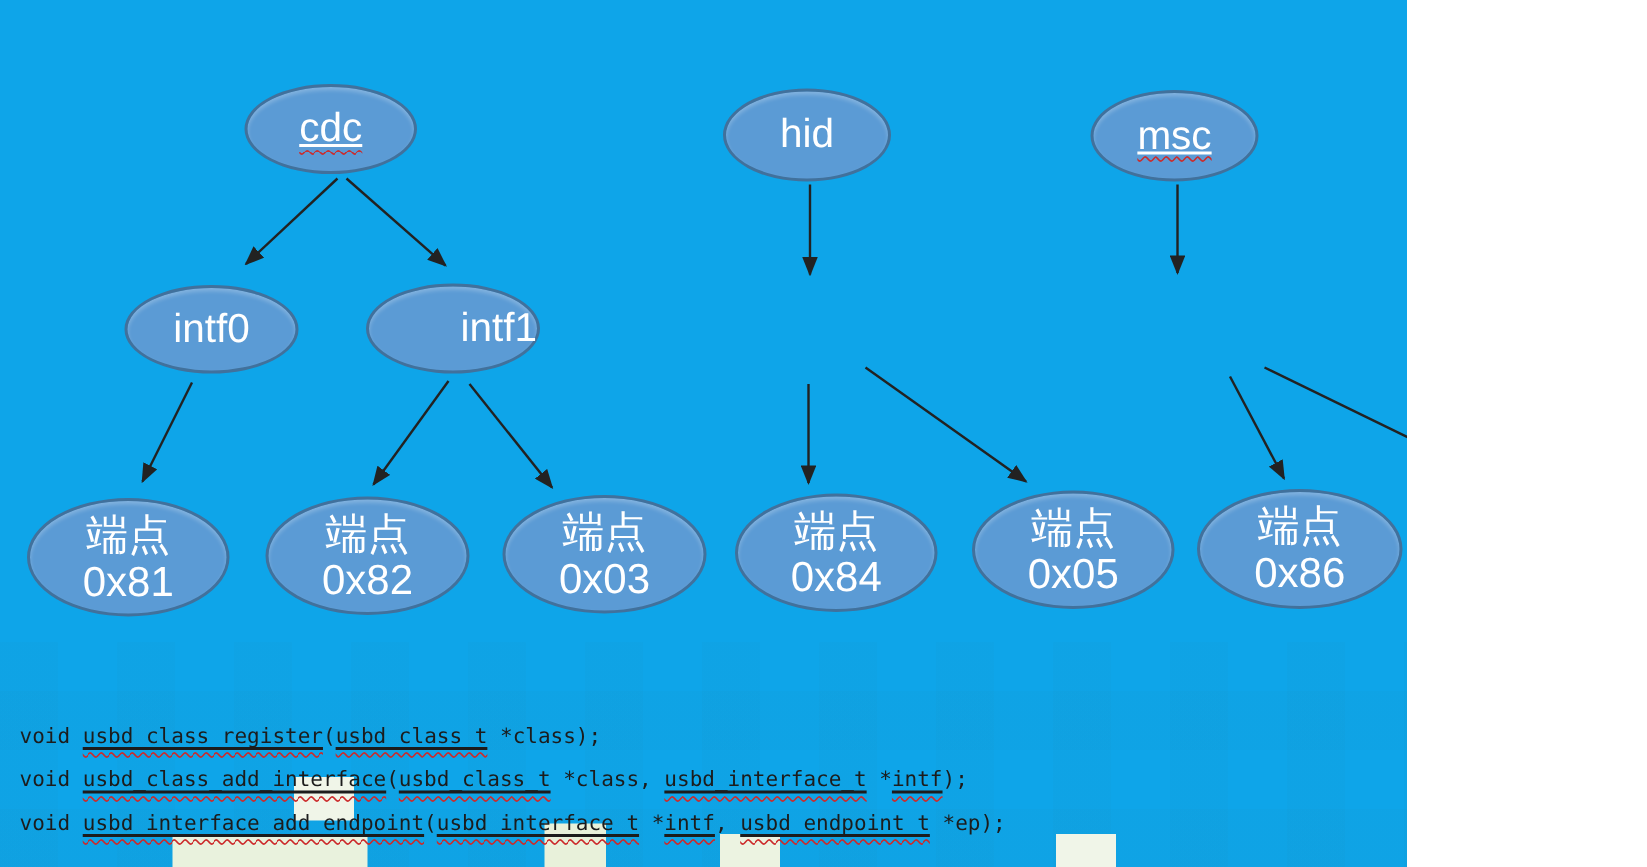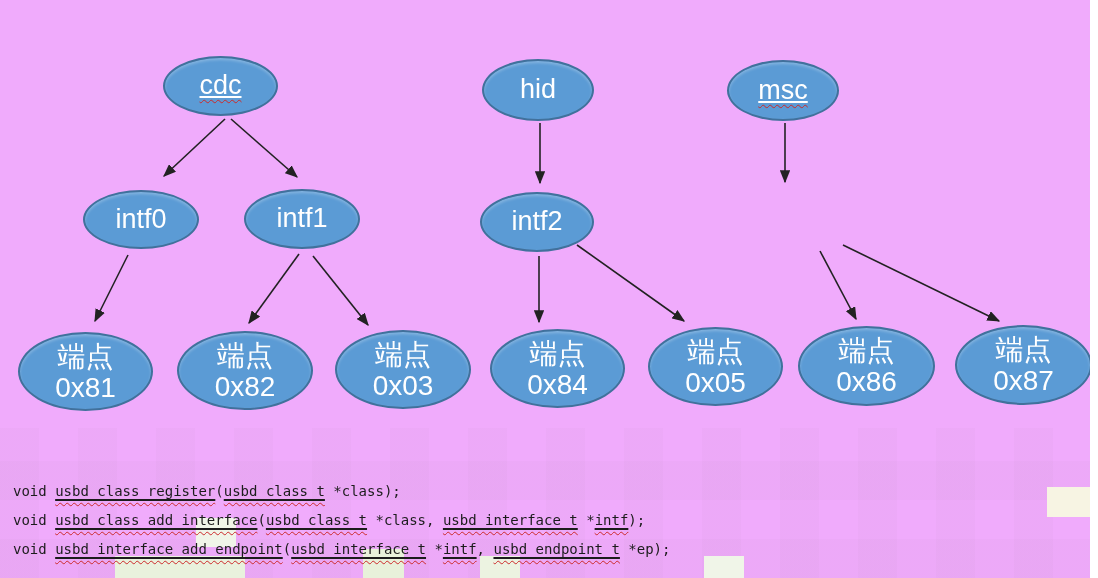--- a/index.html
+++ b/index.html
@@ -1,17 +1,17 @@
 <!DOCTYPE html>
 <html style="--node-fill: #5b9bd5; --node-border: #41719c; --node-text: #ffffff; --arrow: #222222; --spell-squiggle: #cc2a2a; --code-text: #1c1c1c;"><head>
 <meta charset="utf-8">
 <style>
   html,body{margin:0;padding:0;background:#fff;}
   .stage{
-    position:relative;width:1090px;height:578px;background:#f0abfc;
+    position:relative;width:938px;height:578px;background:#0ea5e9;
     overflow:hidden;font-family:"Liberation Sans",sans-serif;
   }
   
   .bg-strip{
     position:absolute;left:0;top:428px;width:1098px;height:150px;
     background:
       repeating-linear-gradient(90deg, rgba(60,70,40,0.018) 0 39px, rgba(0,0,0,0) 39px 78px),
       repeating-linear-gradient(0deg, rgba(60,70,40,0.018) 0 39px, rgba(0,0,0,0) 39px 78px);
   }
   .tile{position:absolute;}
@@ -70,25 +70,22 @@
   <div class="node" style="left:727px;top:60px;width:112px;height:61px;">
     <span class="sq"><span class="ul">msc</span></span>
   </div>
   <div class="node" style="left:482px;top:59px;width:112px;height:62px;">
     <span>hid</span>
   </div>
 
   <div class="node" style="left:83px;top:190px;width:116px;height:59px;">
     <span>intf0</span>
   </div>
-  <div class="node" style="left:244px;top:189px;width:116px;height:60px;">
+  <div class="node" style="left:244px;top:189px;width:116px;height:60px;align-items:flex-end;">
     <span>intf1</span>
-  </div>
-  <div class="node" style="left:480px;top:192px;width:114px;height:60px;">
-    <span>intf2</span>
   </div>
 
   <div class="node big" style="left:18px;top:332px;width:135px;height:79px;">
     <span>端点</span>
     <span>0x81</span>
   </div>
   <div class="node big" style="left:177px;top:331px;width:136px;height:79px;">
     <span>端点</span>
     <span>0x82</span>
   </div>

